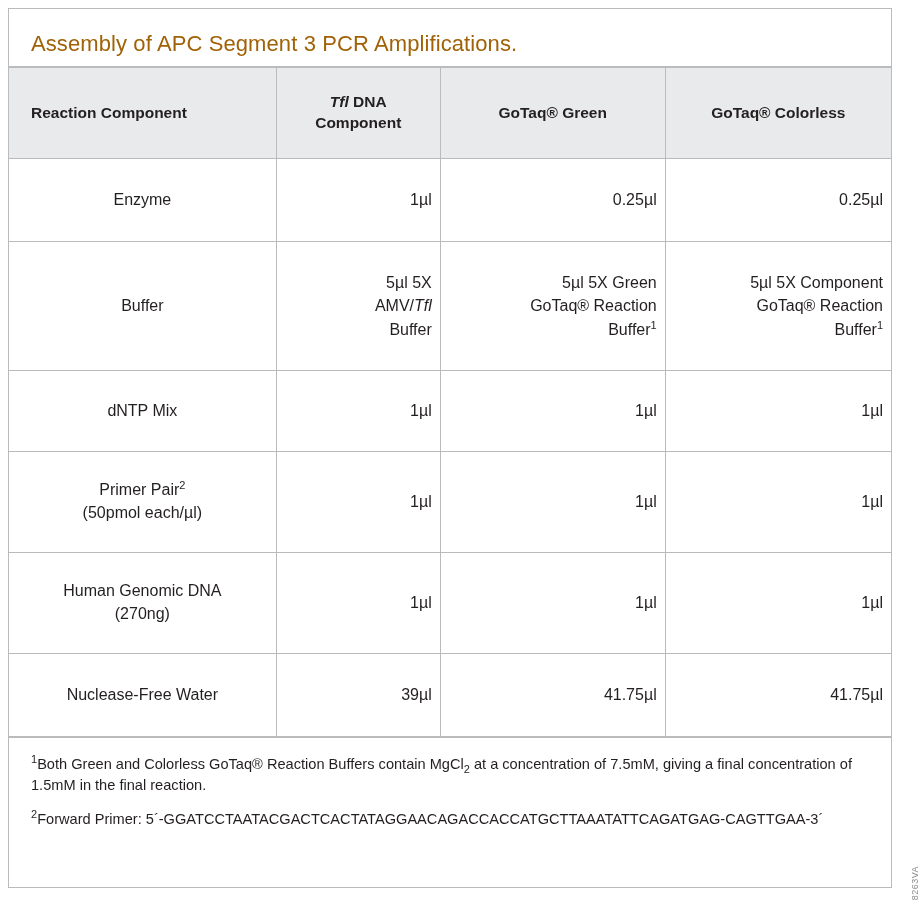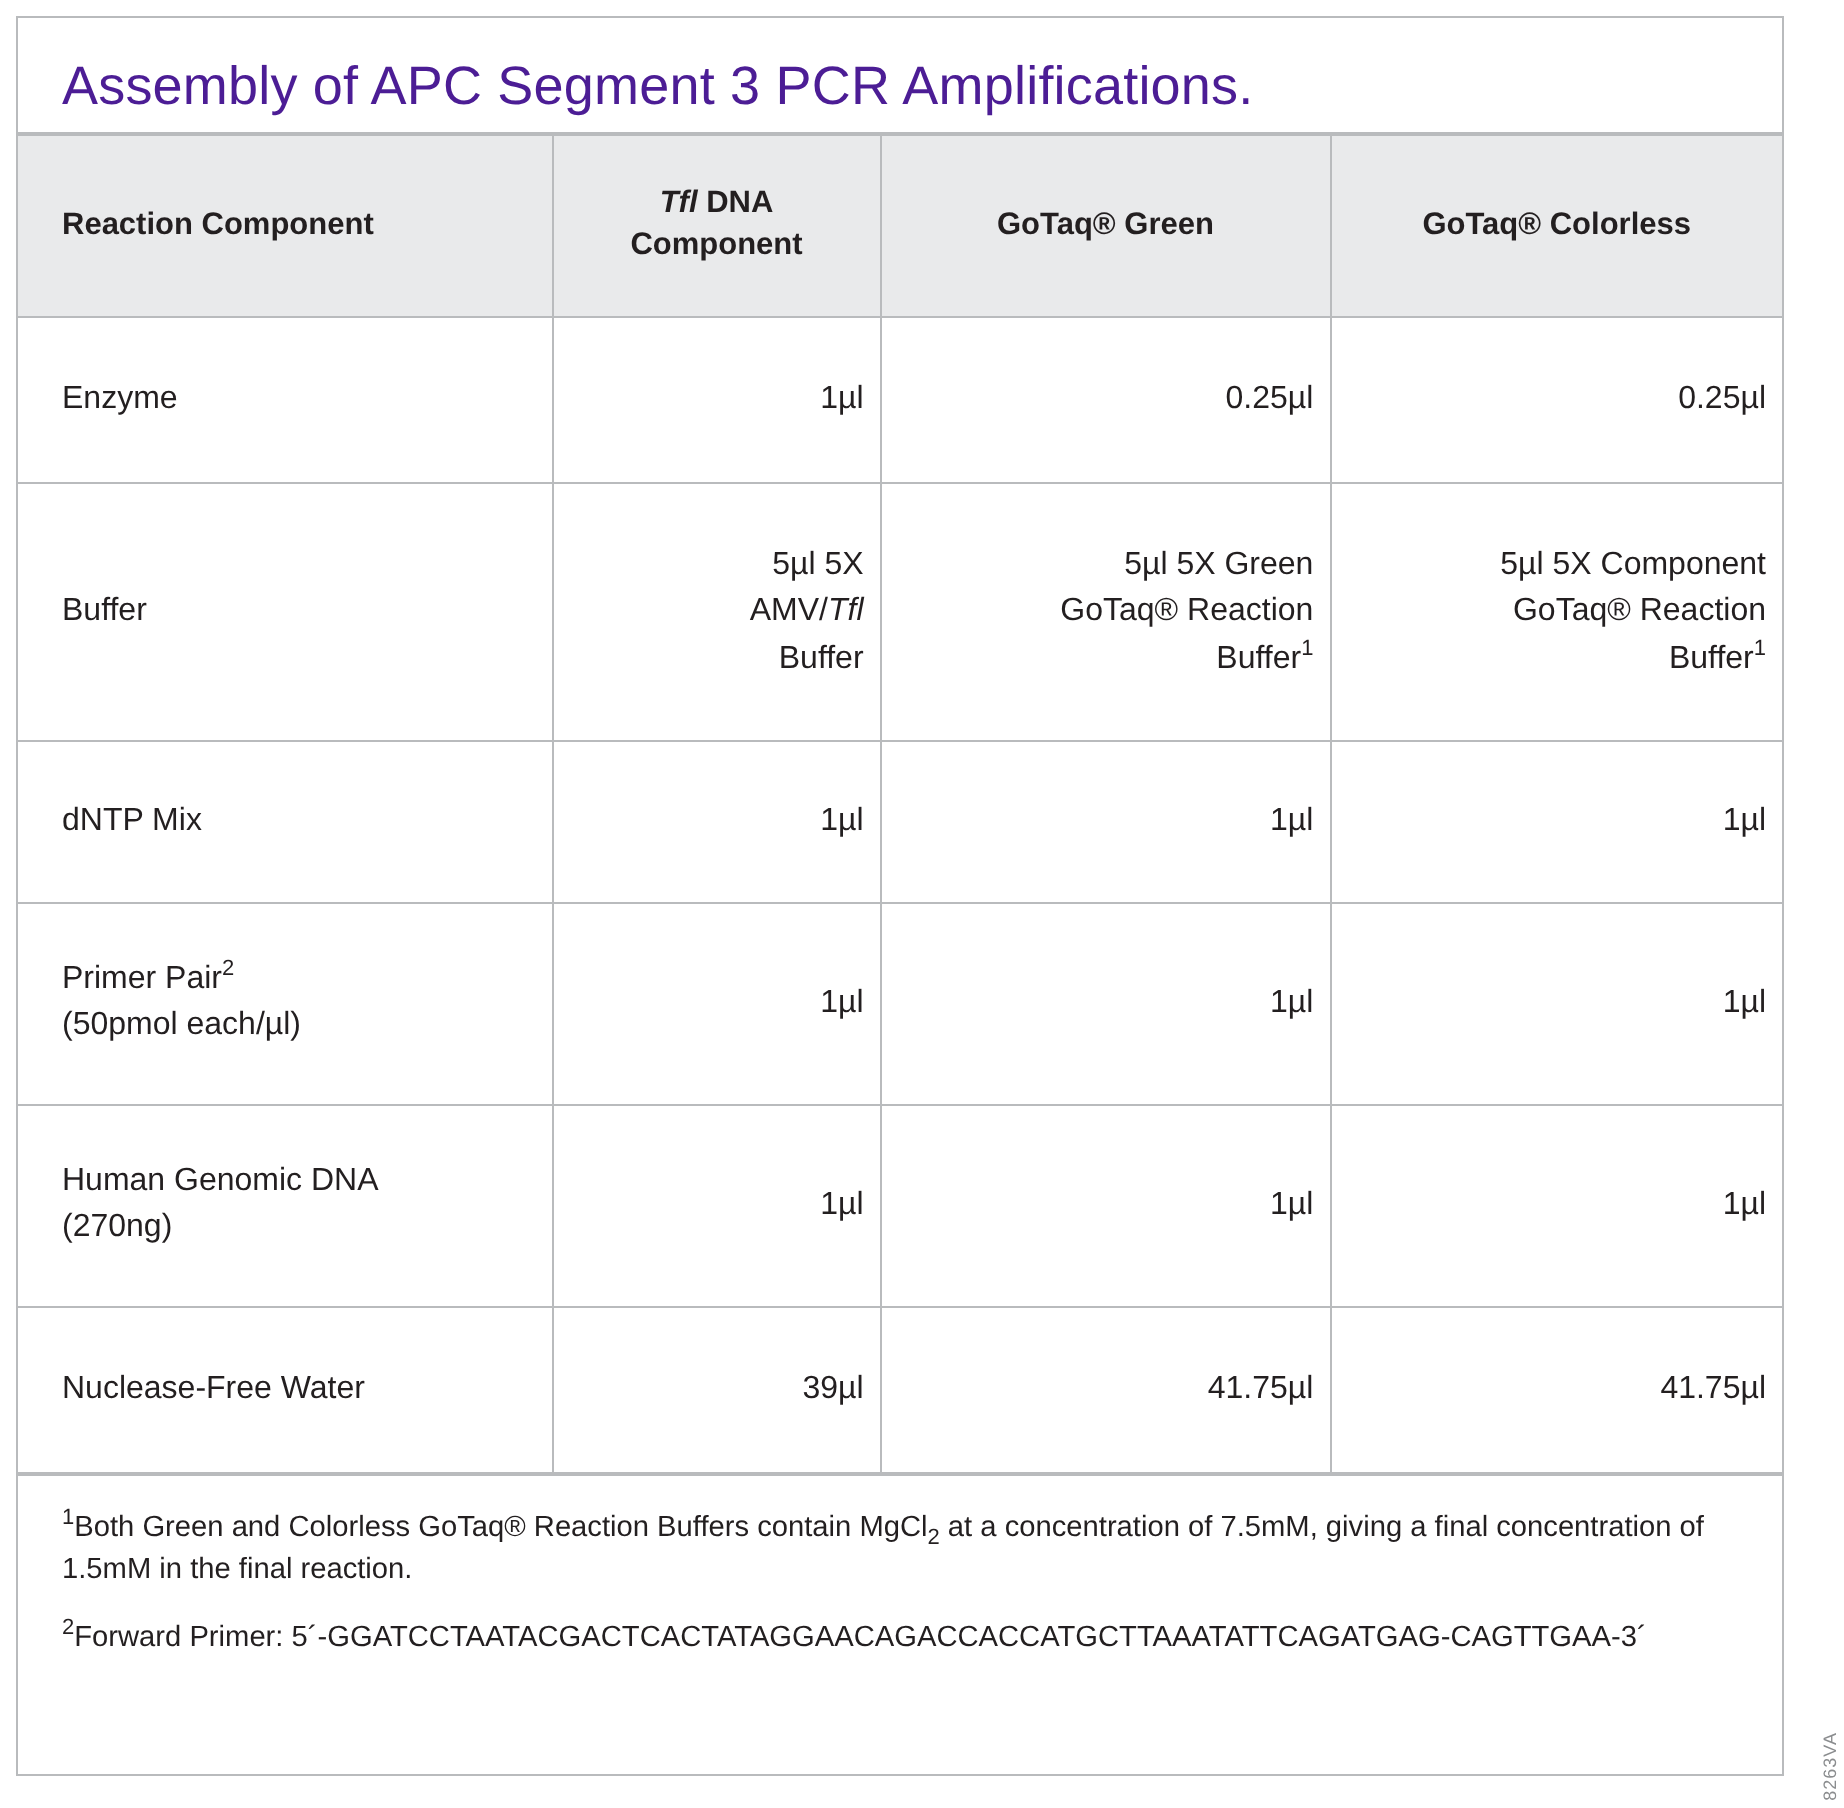--- a/index.html
+++ b/index.html
@@ -27,23 +27,23 @@
   }
   .title-bar {
     height: 58px;
     display: flex;
     align-items: center;
     padding: 0 22px;
     box-sizing: border-box;
     border-bottom: 1px solid #b9bbbd;
   }
   .title-bar .title {
-    font-size: 27px;
+    font-size: 22px;
     font-weight: 400;
-    color: #4c1d95;
+    color: #a16207;
     letter-spacing: .1px;
     margin-top: 12px;
   }
   table.pcr {
     width: 100%;
     border-collapse: collapse;
     table-layout: fixed;
   }
   table.pcr col.c0 { width: 30.3%; }
   table.pcr col.c1 { width: 18.6%; }
@@ -72,21 +72,21 @@
   th.head-comp {
     text-align: left;
     padding-left: 22px !important;
     margin-top: 36px;
   }
   th.head-center {
     text-align: center;
     padding: 0 8px !important;
   }
   td.comp {
-    text-align: left;
+    text-align: center;
     padding: 14px 22px !important;
     font-size: 16px;
     line-height: 1.42;
   }
   td.val {
     text-align: right;
     font-size: 16px;
     line-height: 1.45;
     padding: 14px 8px !important;
   }

